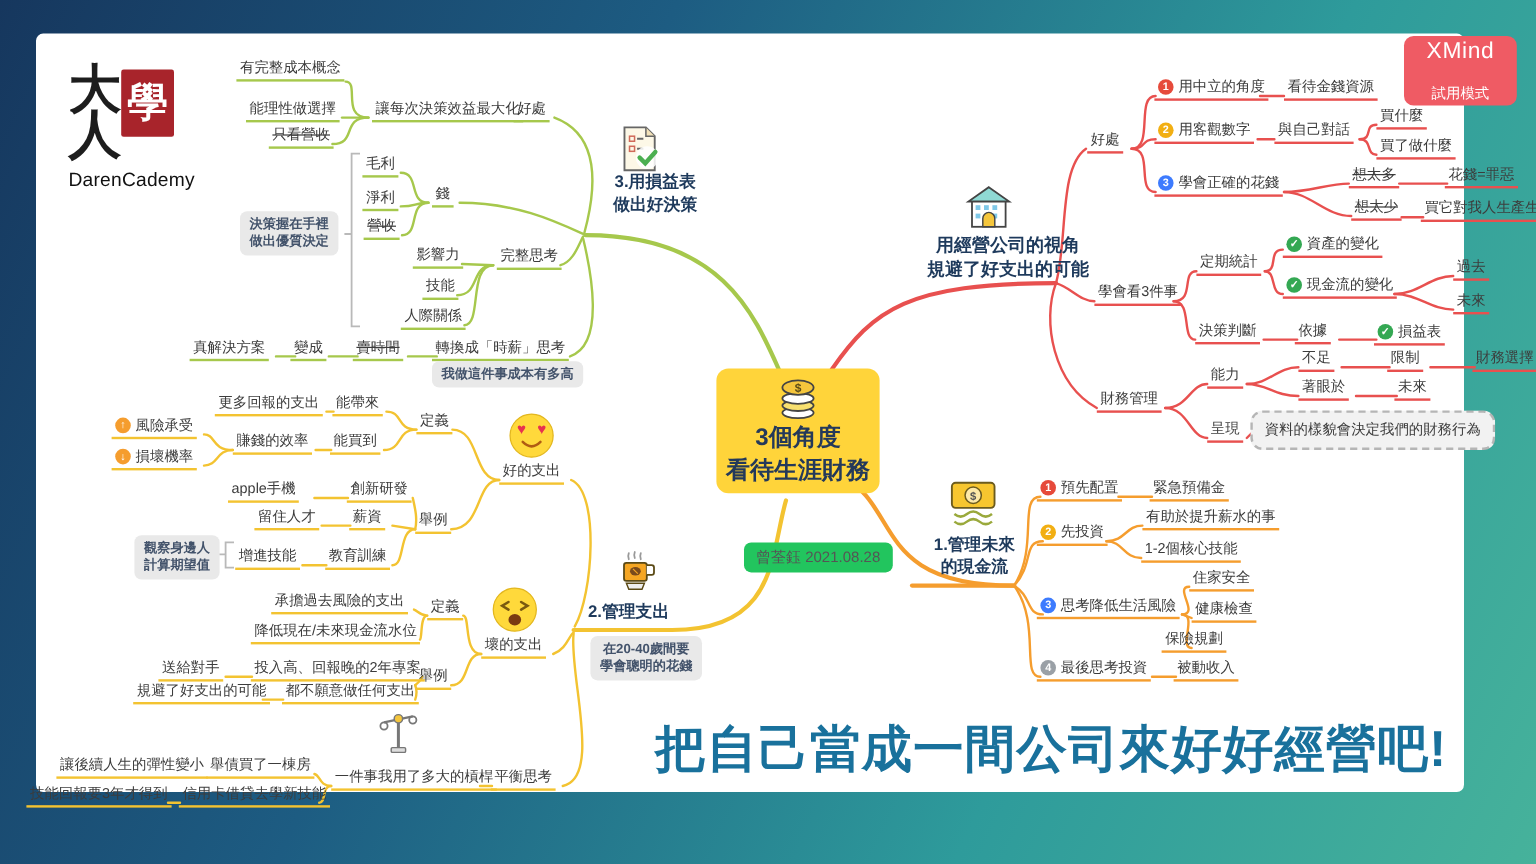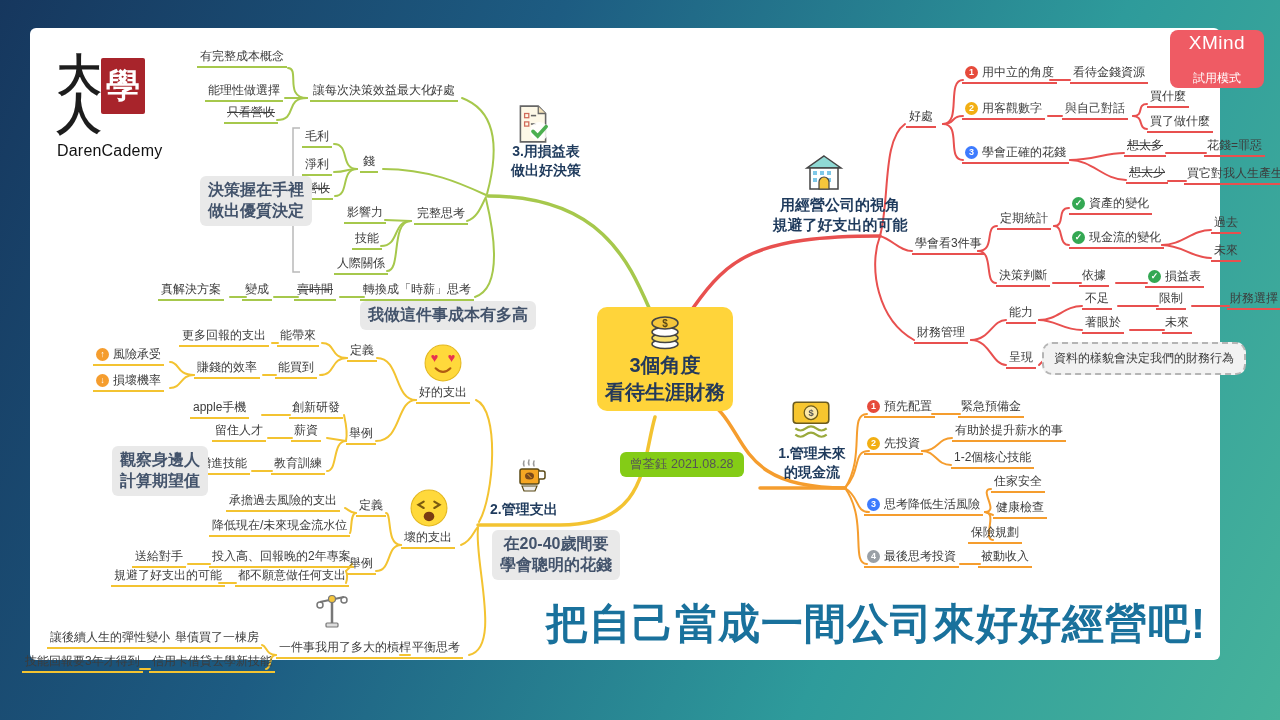--- a/index.html
+++ b/index.html
@@ -10,23 +10,23 @@
   #links{position:absolute;left:0;top:0;z-index:1}
   .lbl{position:absolute;z-index:2;font-size:12px;line-height:1.2;color:#3c3c3c;white-space:nowrap;
        padding:1px 3px 3px;border-bottom:2px solid}
   .g{border-color:#a6c84c}.r{border-color:#e8504f}.o{border-color:#f59d2e}.y{border-color:#f3c331}
   .strike{text-decoration:line-through}
   .mk{display:inline-block;width:13px;height:13px;border-radius:50%;color:#fff;font-size:9px;font-weight:bold;
       text-align:center;line-height:13px;margin-right:4px;vertical-align:1px}
   .mk1{background:#e64a3b}.mk2{background:#f2af13}.mk3{background:#3d7bfe}.mk4{background:#9aa0a6}
   .mkup,.mkdn{background:#f59d2e}.chk{background:#34a853}
   .topic{position:absolute;z-index:2;font-weight:bold;color:#1e3a5c;white-space:nowrap;line-height:1.35;text-align:center}
-  .note{position:absolute;z-index:2;background:#e9e9e9;border-radius:6px;padding:4px 8px;font-size:16px;
+  .note{position:absolute;z-index:2;background:#e9e9e9;border-radius:6px;padding:4px 8px;font-size:11px;
         font-weight:bold;color:#43536b;line-height:1.3;white-space:nowrap;text-align:center}
-  .pill{position:absolute;z-index:2;background:#84cc16;border-radius:6px;padding:4px 10px;font-size:12.5px;color:#555;white-space:nowrap}
+  .pill{position:absolute;z-index:2;background:#22c55e;border-radius:6px;padding:4px 10px;font-size:12.5px;color:#555;white-space:nowrap}
   .dashedbox{position:absolute;z-index:2;border:2px dashed #b5b5b5;background:#f2f2f2;border-radius:10px;
         padding:6px 10px;font-size:12px;color:#3c3c3c;white-space:nowrap}
   .icon{position:absolute;z-index:2}
   #root{position:absolute;z-index:3;left:597px;top:307px;width:136px;height:104px;background:#ffd43a;border-radius:10px;
         display:flex;flex-direction:column;align-items:center;justify-content:center;text-align:center}
   #root .t{font-size:20px;font-weight:bold;color:#24395a;line-height:1.35}
   #badge{position:absolute;z-index:5;left:1170px;top:30px;width:94px;height:58px;background:#ef5b64;border-radius:8px;
         color:#fff;text-align:center;display:flex;flex-direction:column;justify-content:center}
   #badge .b1{font-size:19px;font-weight:normal;letter-spacing:.5px}
   #badge .b2{font-size:12px;margin-top:16px}

